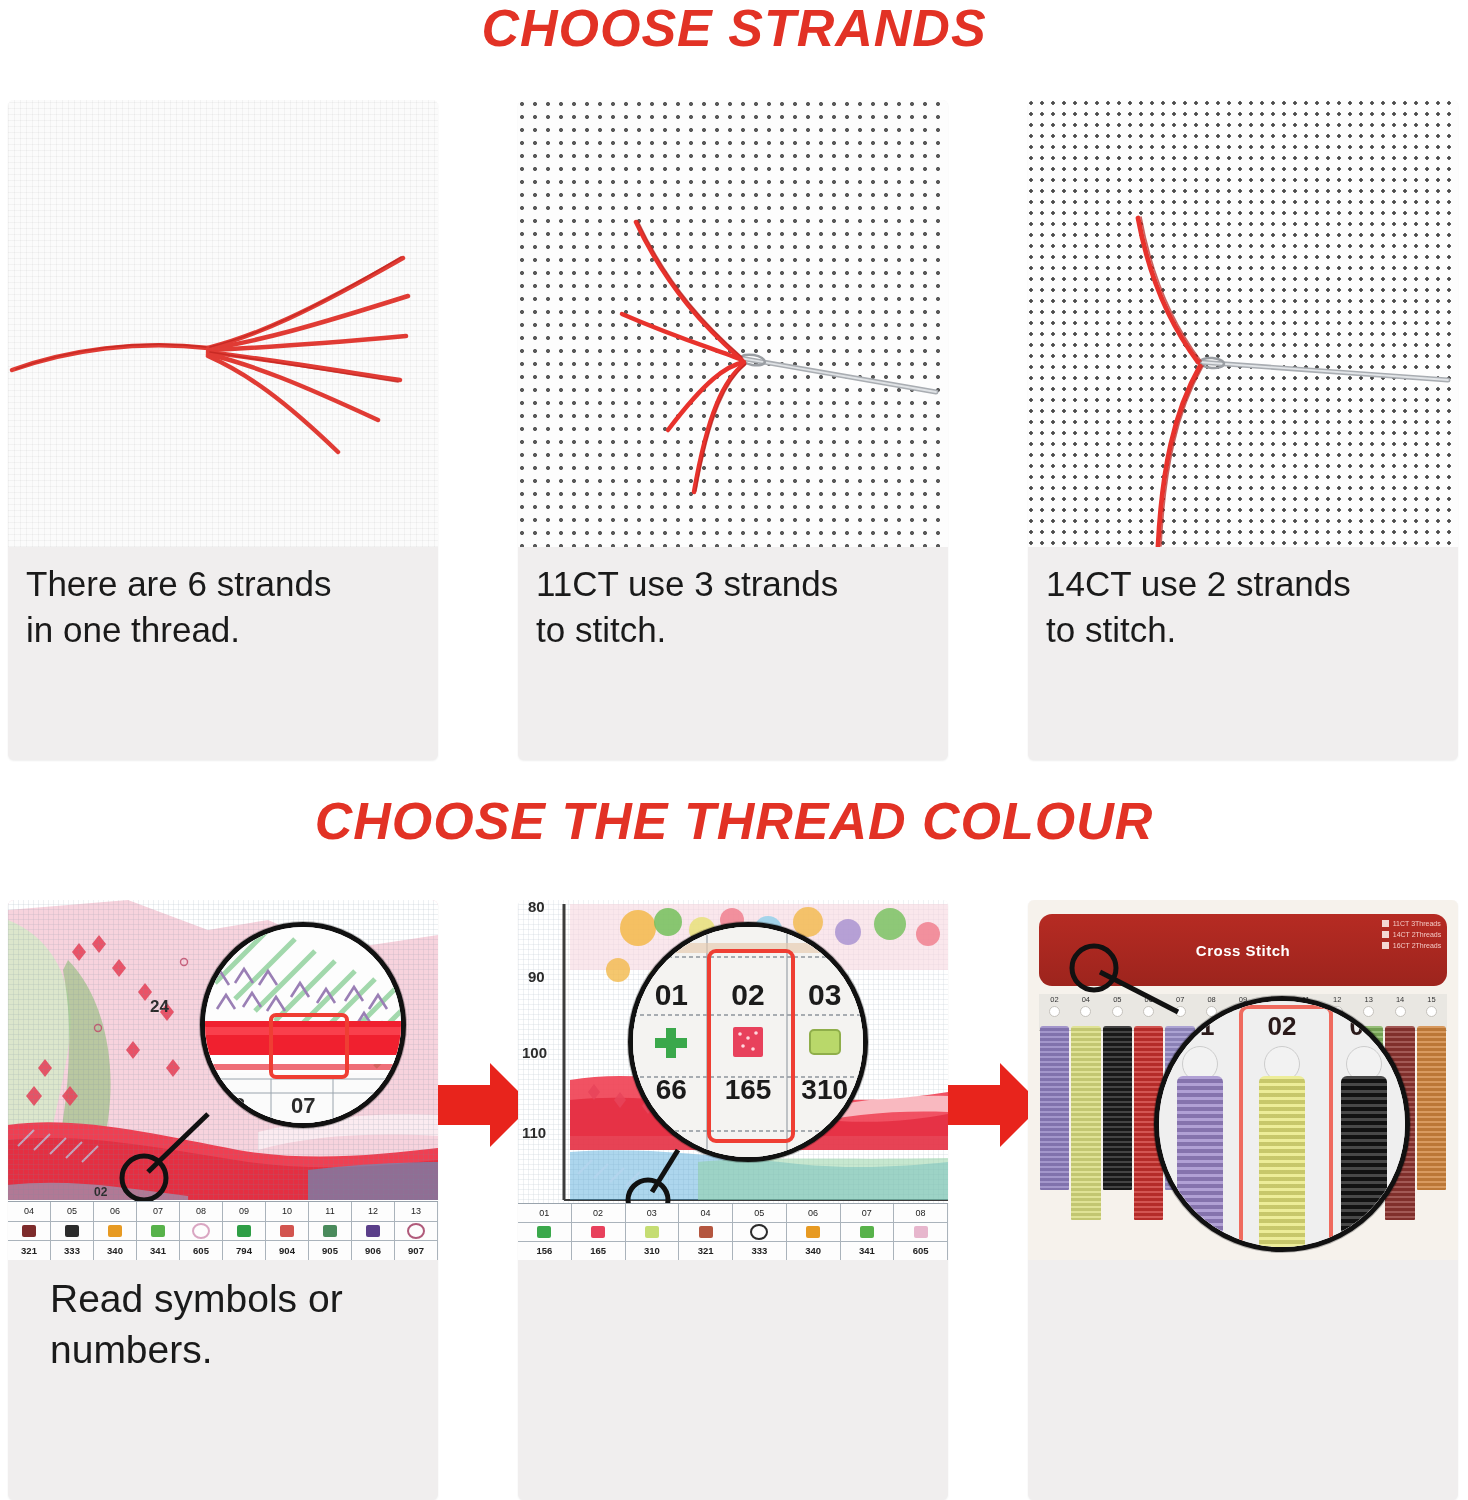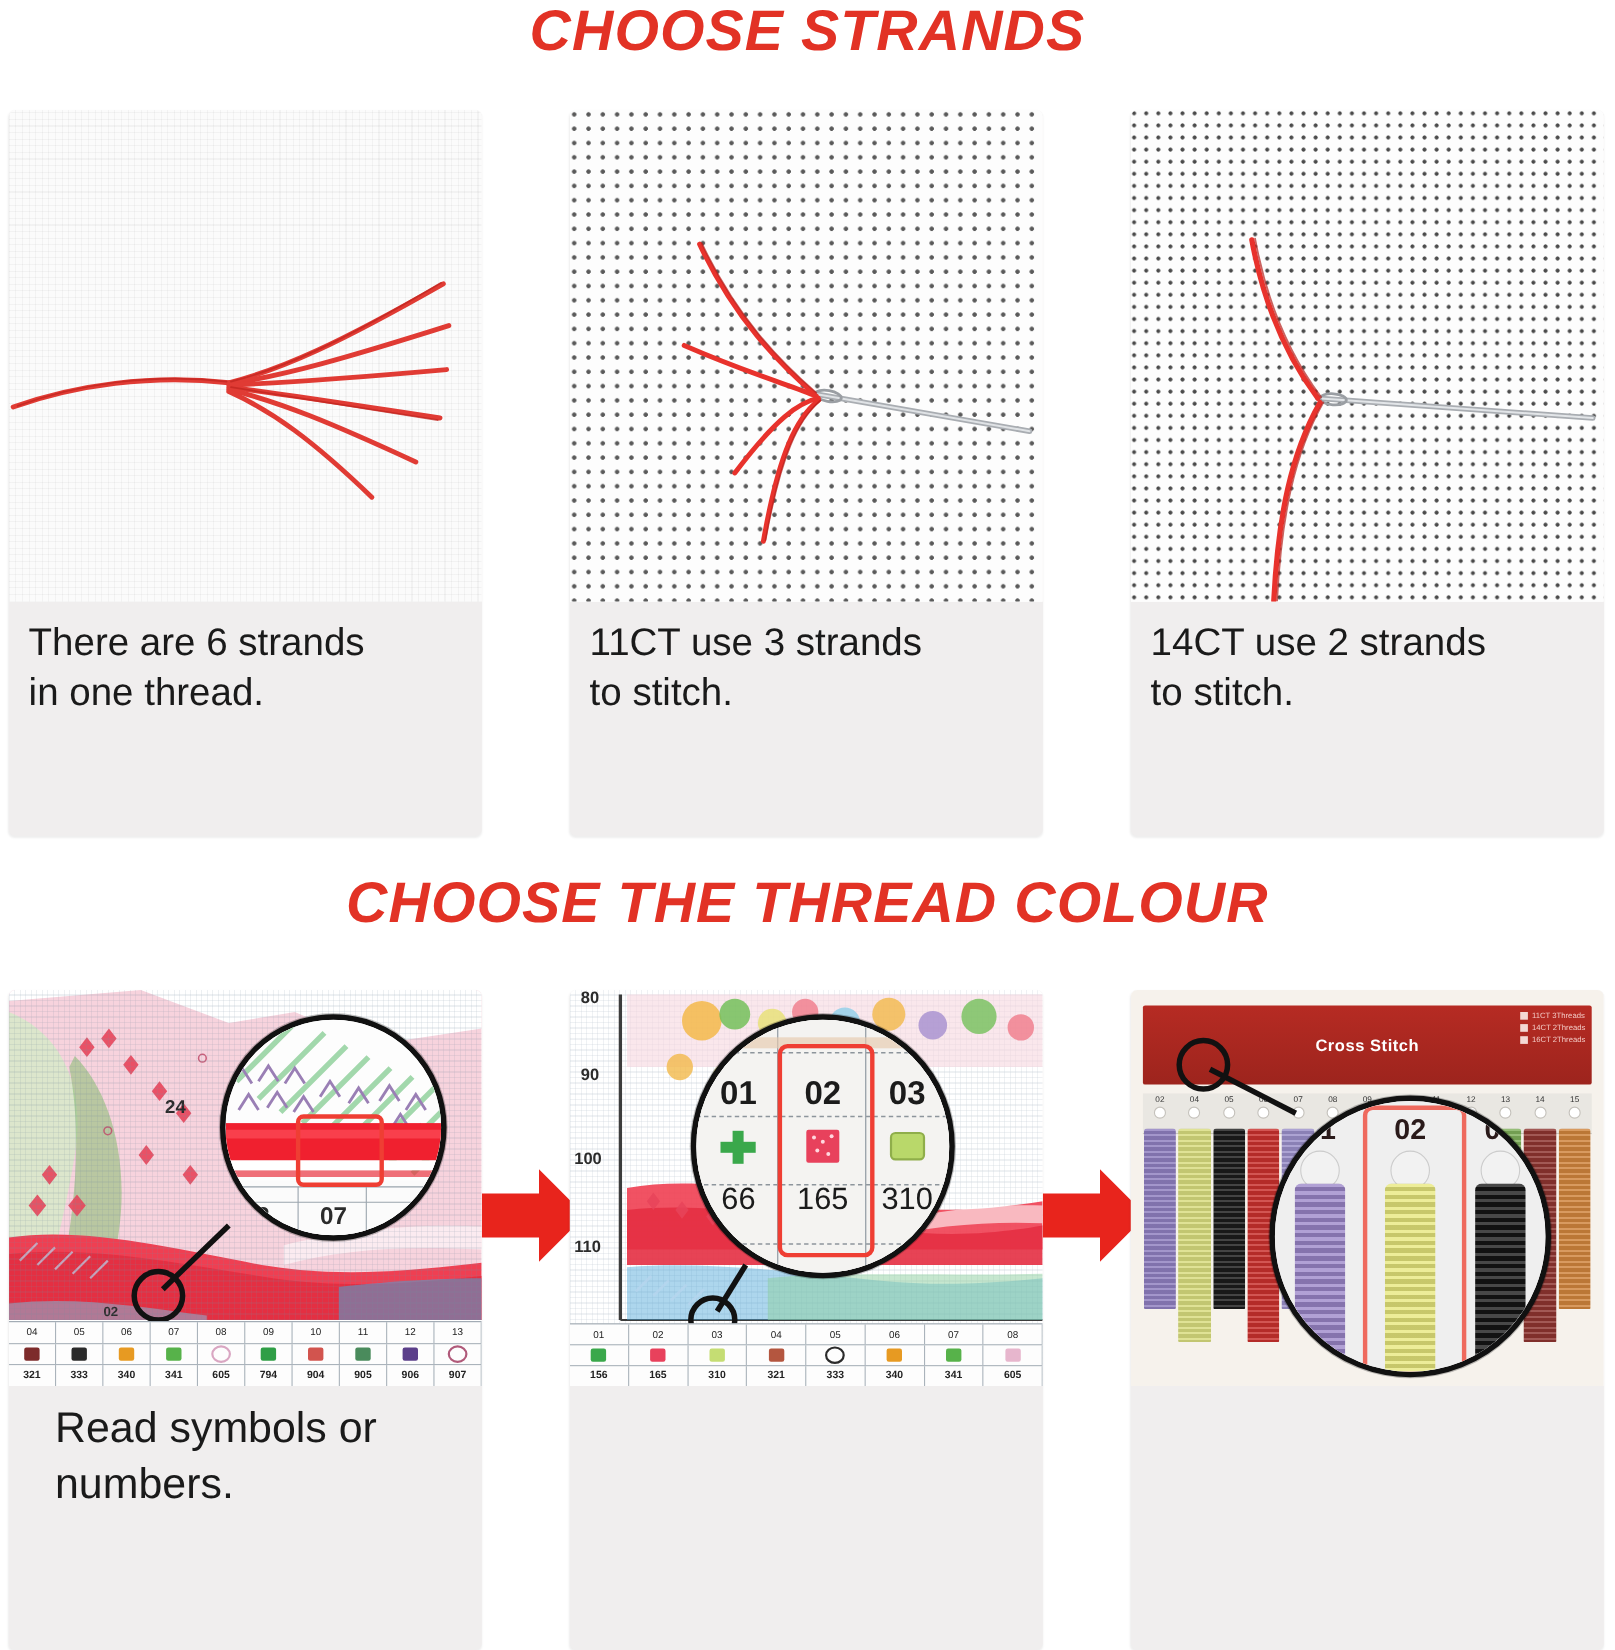--- a/index.html
+++ b/index.html
@@ -135,34 +135,34 @@
   }
   .mag-grid{
     position:absolute;left:0;right:0;top:22%;height:56%;
     display:flex;
   }
   .mag-col{
     flex:1;position:relative;
     display:flex;flex-direction:column;align-items:center;justify-content:space-between;
   }
   .mag-num-top{font-size:30px;font-weight:bold;color:#1b1b1b;font-family:"Liberation Sans",sans-serif;}
-  .mag-num-bot{font-size:28px;font-weight:normal;color:#1b1b1b;font-family:"Liberation Sans",sans-serif;}
+  .mag-num-bot{font-size:28px;font-weight:bold;color:#1b1b1b;font-family:"Liberation Sans",sans-serif;}
   .mag-sym{width:46px;height:42px;display:flex;align-items:center;justify-content:center;}
   .hl-rect{
     position:absolute;
     border:4px solid #ef3e33;
     border-radius:9px;
     pointer-events:none;
   }
 
   
   .tc-banner{
     position:absolute;left:2.5%;right:2.5%;top:4%;height:20%;
     background:linear-gradient(180deg,#b62b23,#9d241d);
-    border-radius:2px;
+    border-radius:13px;
     display:flex;align-items:center;justify-content:center;
   }
   .tc-banner-title{
     color:#fff;font-size:15px;font-weight:bold;letter-spacing:.5px;
   }
   .tc-checks{
     position:absolute;right:6px;top:6px;display:flex;flex-direction:column;gap:4px;
   }
   .tc-check{display:flex;align-items:center;gap:4px;}
   .tc-box{width:7px;height:7px;background:#f4d7d3;}

